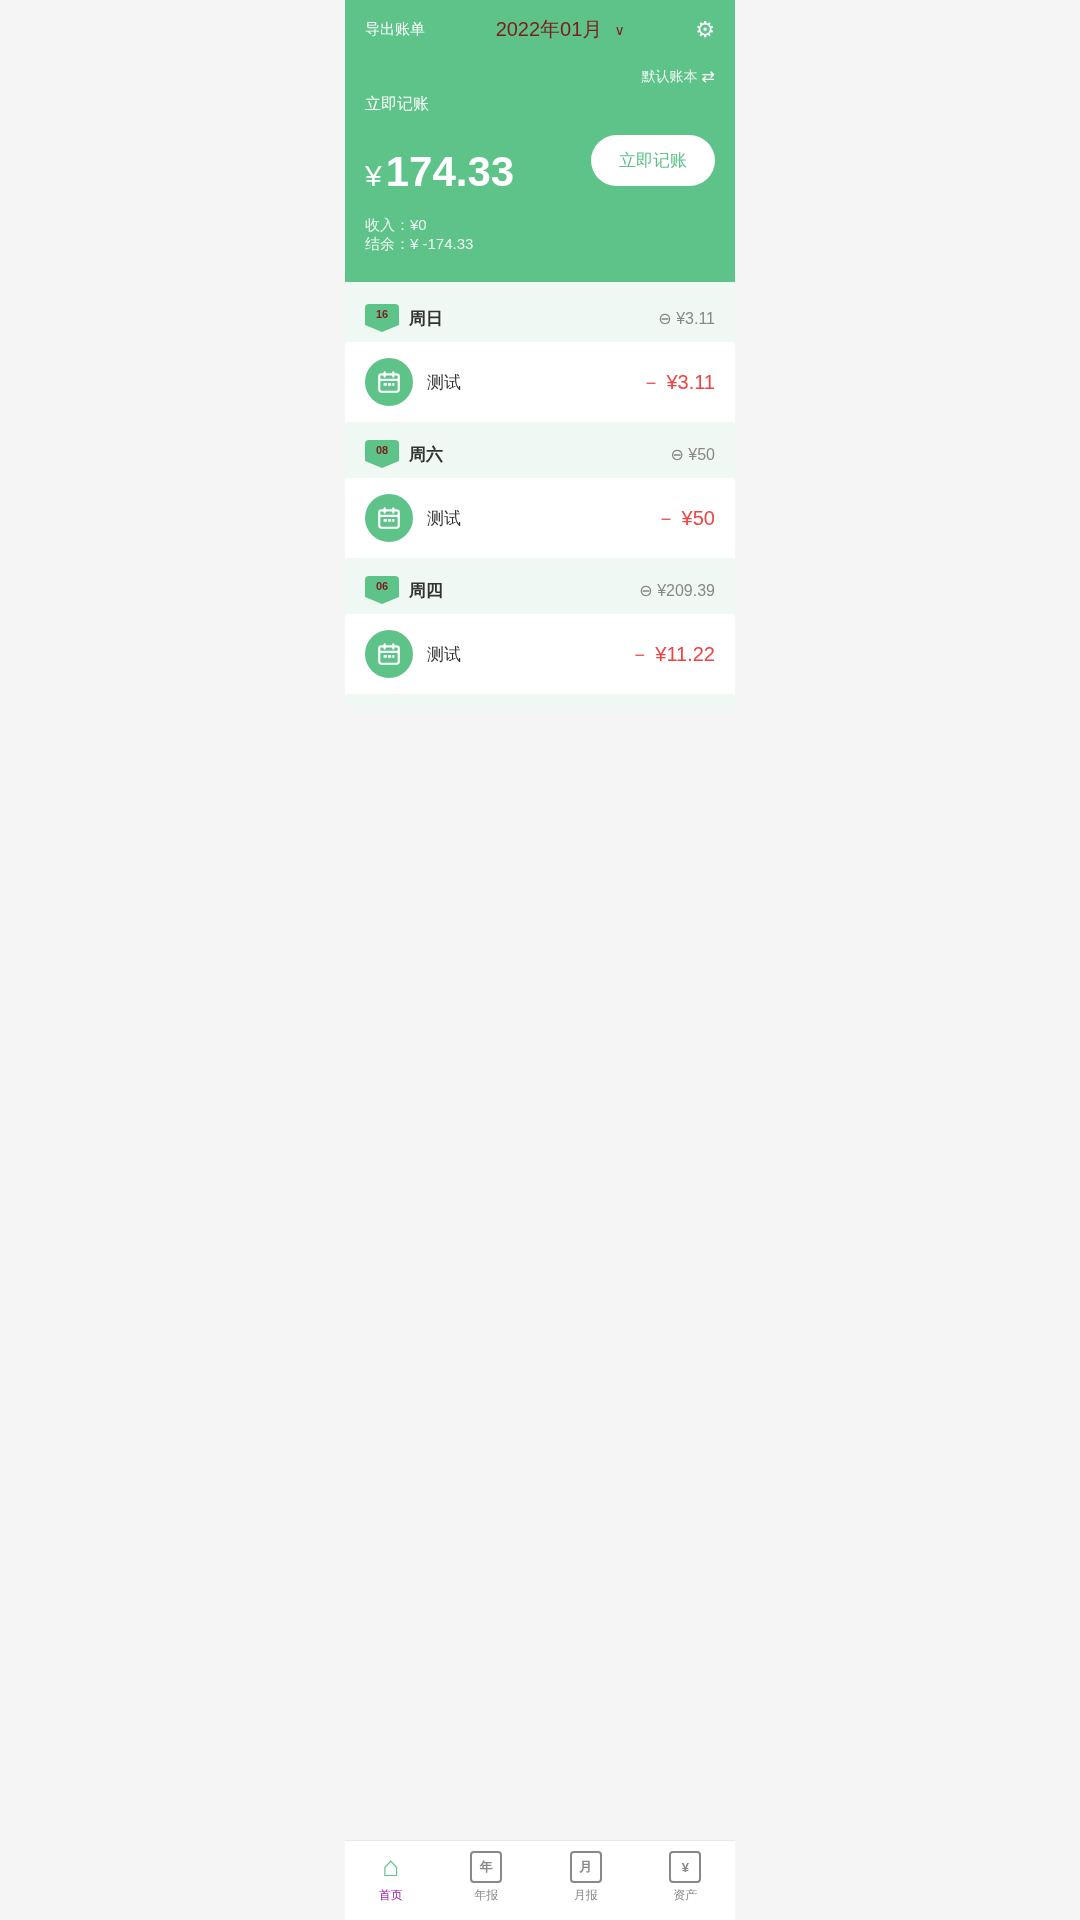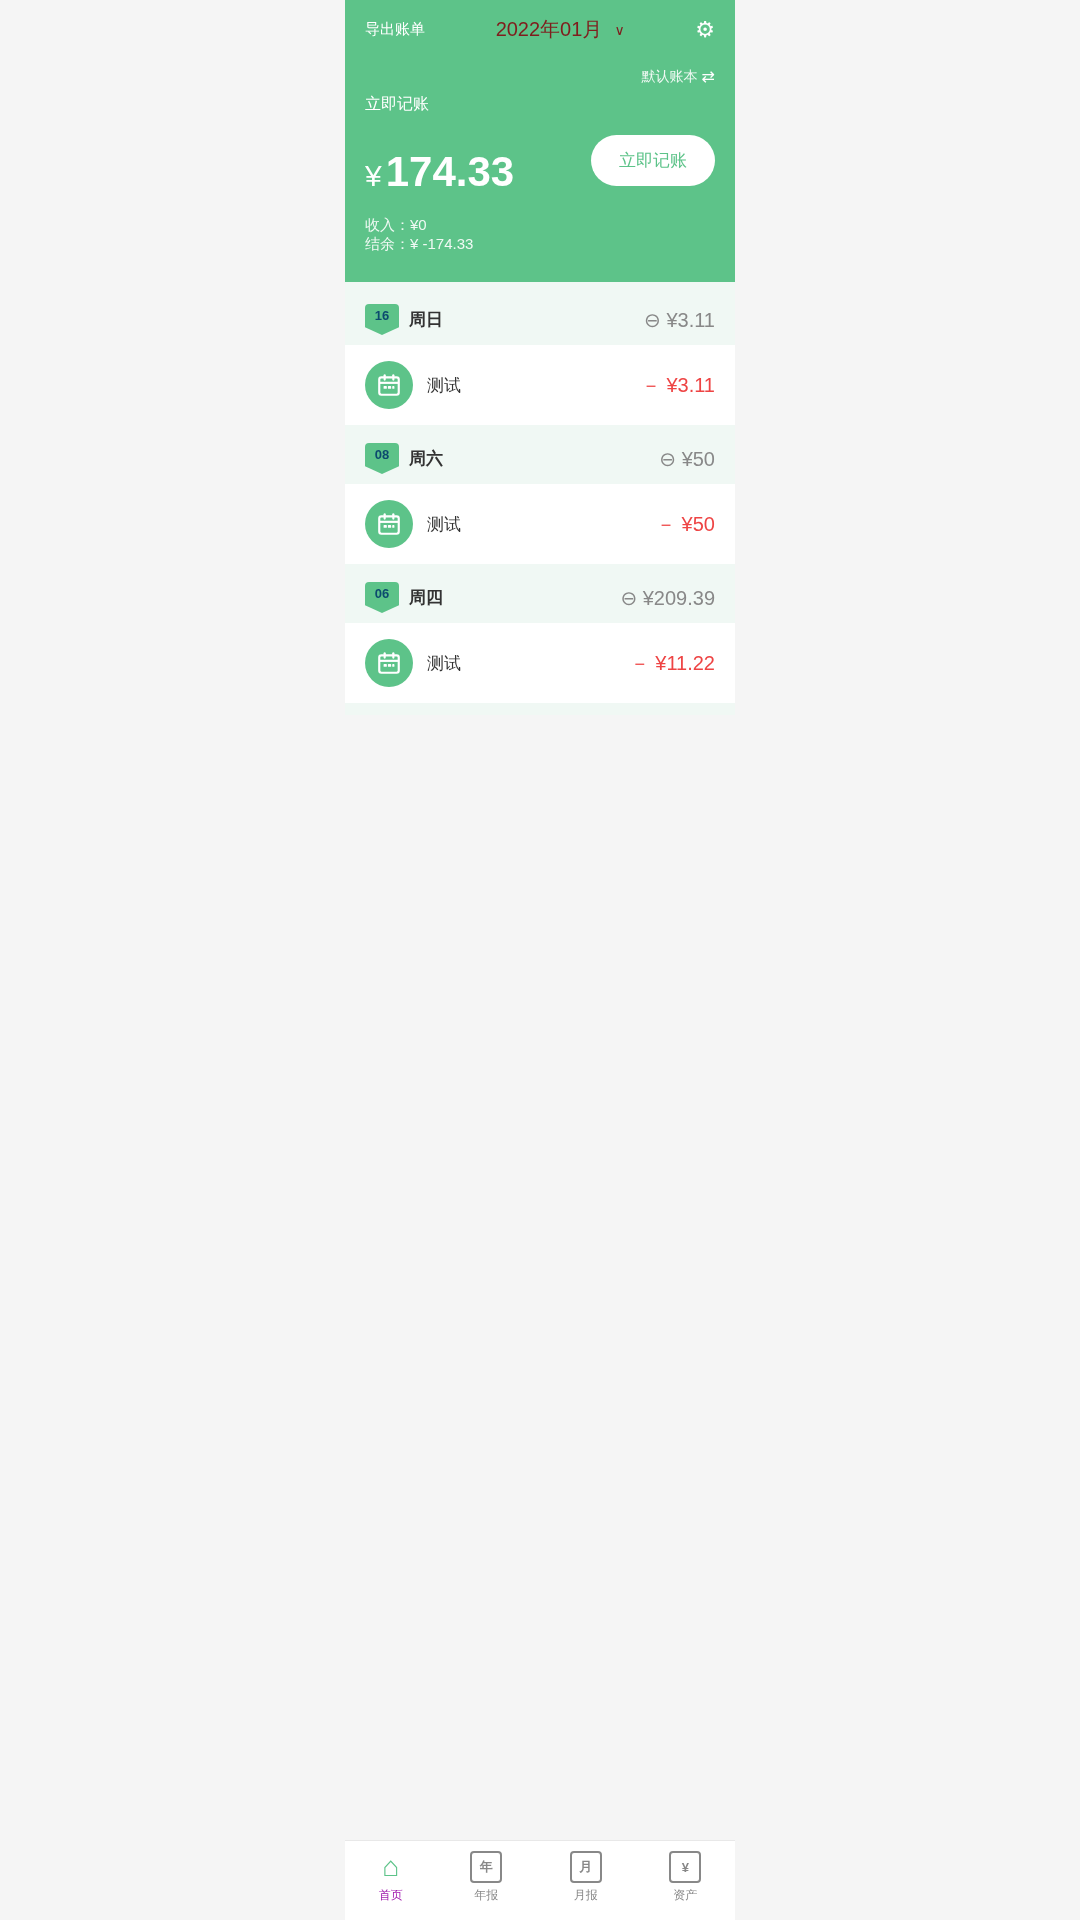--- a/index.html
+++ b/index.html
@@ -123,39 +123,39 @@
       padding: 14px 20px 10px;
       background: #f0f8f4;
     }
     .day-header-left {
       display: flex;
       align-items: center;
       gap: 10px;
     }
     .day-badge {
       background: #5DC389;
-      color: #0c4a6e;
-      font-size: 13px;
+      color: #7f1d1d;
+      font-size: 11px;
       font-weight: 600;
       padding: 4px 8px 8px;
       border-radius: 4px 4px 4px 4px;
       position: relative;
       min-width: 34px;
       text-align: center;
       clip-path: polygon(0 0, 100% 0, 100% 75%, 50% 100%, 0 75%);
       padding-bottom: 12px;
     }
     .day-name {
       font-size: 17px;
       color: #333;
       font-weight: 700;
     }
     .day-total {
       color: #888;
-      font-size: 20px;
+      font-size: 16px;
       display: flex;
       align-items: center;
       gap: 2px;
     }
 
     .transaction-item {
       background: white;
       margin: 0 0 2px 0;
       padding: 16px 20px;
       display: flex;

